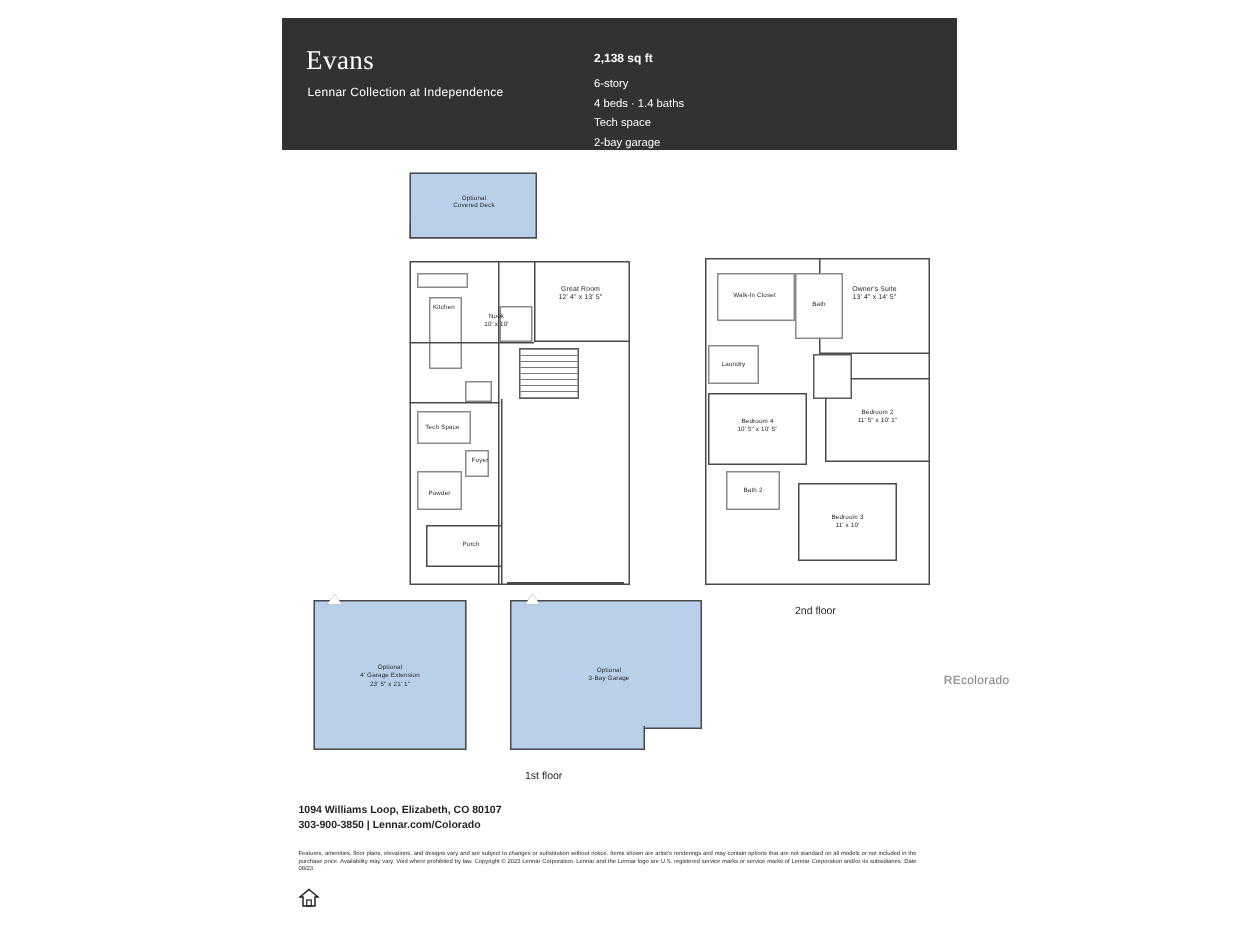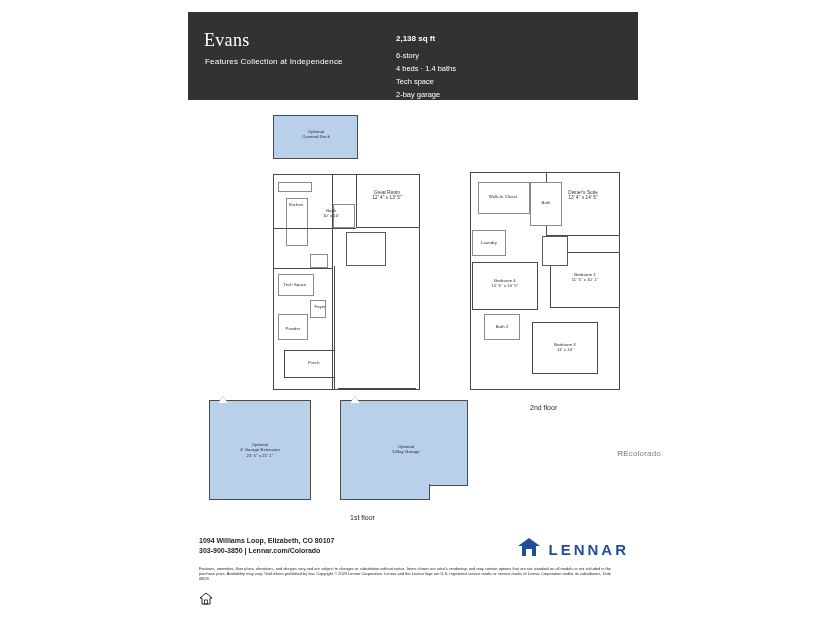--- a/index.html
+++ b/index.html
@@ -173,36 +173,36 @@
   }
   .eho {
     position: absolute;
     left: 199px;
     top: 592px;
     width: 14px;
     height: 14px;
   }
   .recolorado {
     position: absolute;
-    right: 184px;
+    right: 172px;
     bottom: 8px;
     font-size: 8px;
     color: #7e7e7e;
     letter-spacing: 0.2px;
   }
   .recolorado b { color: #9a9a9a; font-weight: bold; }
 </style>
 </head>
 <body>
 
 <div class="sheet">
 
   <div class="header">
     <div class="title">Evans</div>
-    <div class="subtitle">Features Collection at Independence</div>
+    <div class="subtitle">Lennar Collection at Independence</div>
     <div class="specs">
       <div class="sqft">2,138 sq ft</div>
       <div style="height:4px"></div>
       <div>6-story</div>
       <div>4 beds  ·  1.4 baths</div>
       <div>Tech space</div>
       <div>2-bay garage</div>
     </div>
   </div>
 
@@ -323,29 +323,20 @@
       <span>3-Bay Garage</span>
     </div>
 
     <div class="floor-label" style="left:162px; top:410px;">1st floor</div>
   </div>
 
   <div class="footer">
     <div class="addr">1094 Williams Loop, Elizabeth, CO 80107</div>
     <div class="addr">303-900-3850  |  Lennar.com/Colorado</div>
 
-    <div class="lennar-logo">
-      <span class="lennar-mark">
-        <svg width="22" height="18" viewBox="0 0 22 18" xmlns="http://www.w3.org/2000/svg">
-          <polygon points="11,0 22,8 18,8 18,18 4,18 4,8 0,8" fill="#1f4e9b"></polygon>
-          <rect x="8" y="11" width="6" height="7" fill="#ffffff"></rect>
-        </svg>
-      </span>
-      <span class="lennar-word">LENNAR</span>
-    </div>
   </div>
 
   <div class="disclaimer">Features, amenities, floor plans, elevations, and designs vary and are subject to changes or substitution without notice. Items shown are artist's renderings and may contain options that are not standard on all models or not included in the purchase price. Availability may vary. Void where prohibited by law. Copyright © 2023 Lennar Corporation. Lennar and the Lennar logo are U.S. registered service marks or service marks of Lennar Corporation and/or its subsidiaries. Date 08/23.</div>
 
   <div class="eho">
     <svg width="14" height="14" viewBox="0 0 14 14" xmlns="http://www.w3.org/2000/svg">
       <polygon points="7,1 13,6 11,6 11,12 3,12 3,6 1,6" fill="none" stroke="#231f20" stroke-width="1"></polygon>
       <rect x="5.5" y="8" width="3" height="4" fill="none" stroke="#231f20" stroke-width="0.8"></rect>
     </svg>
   </div>

